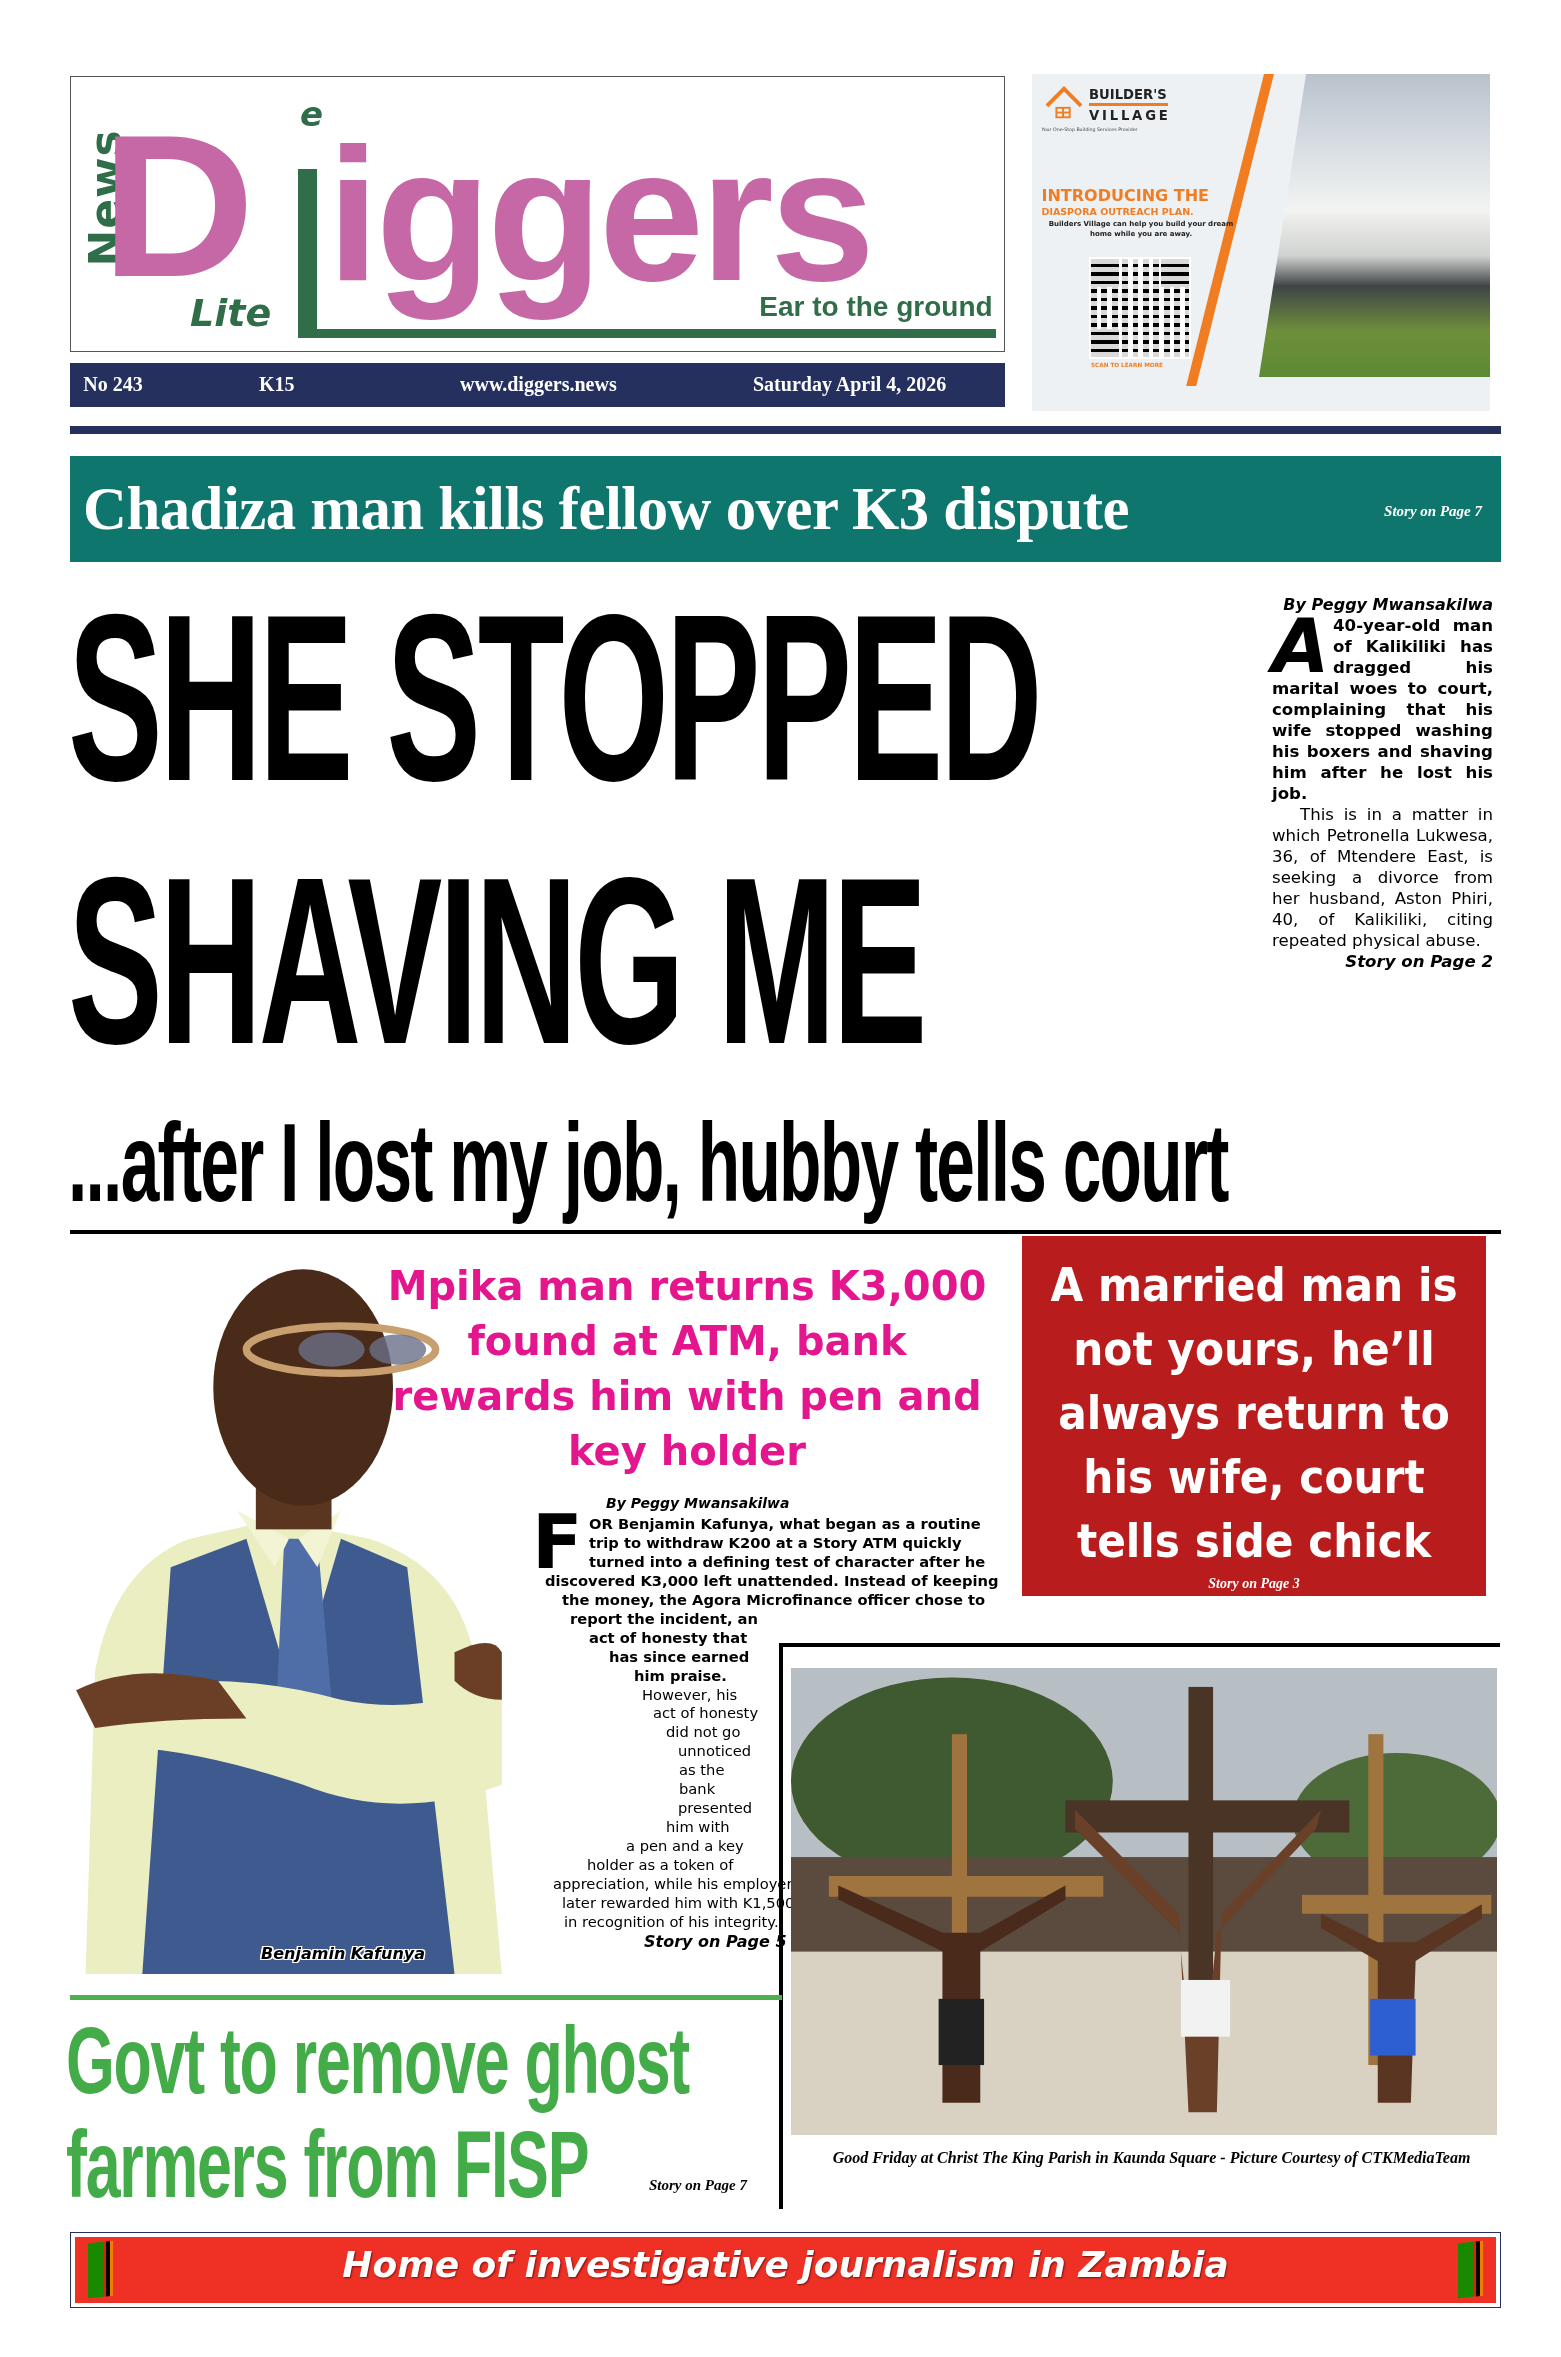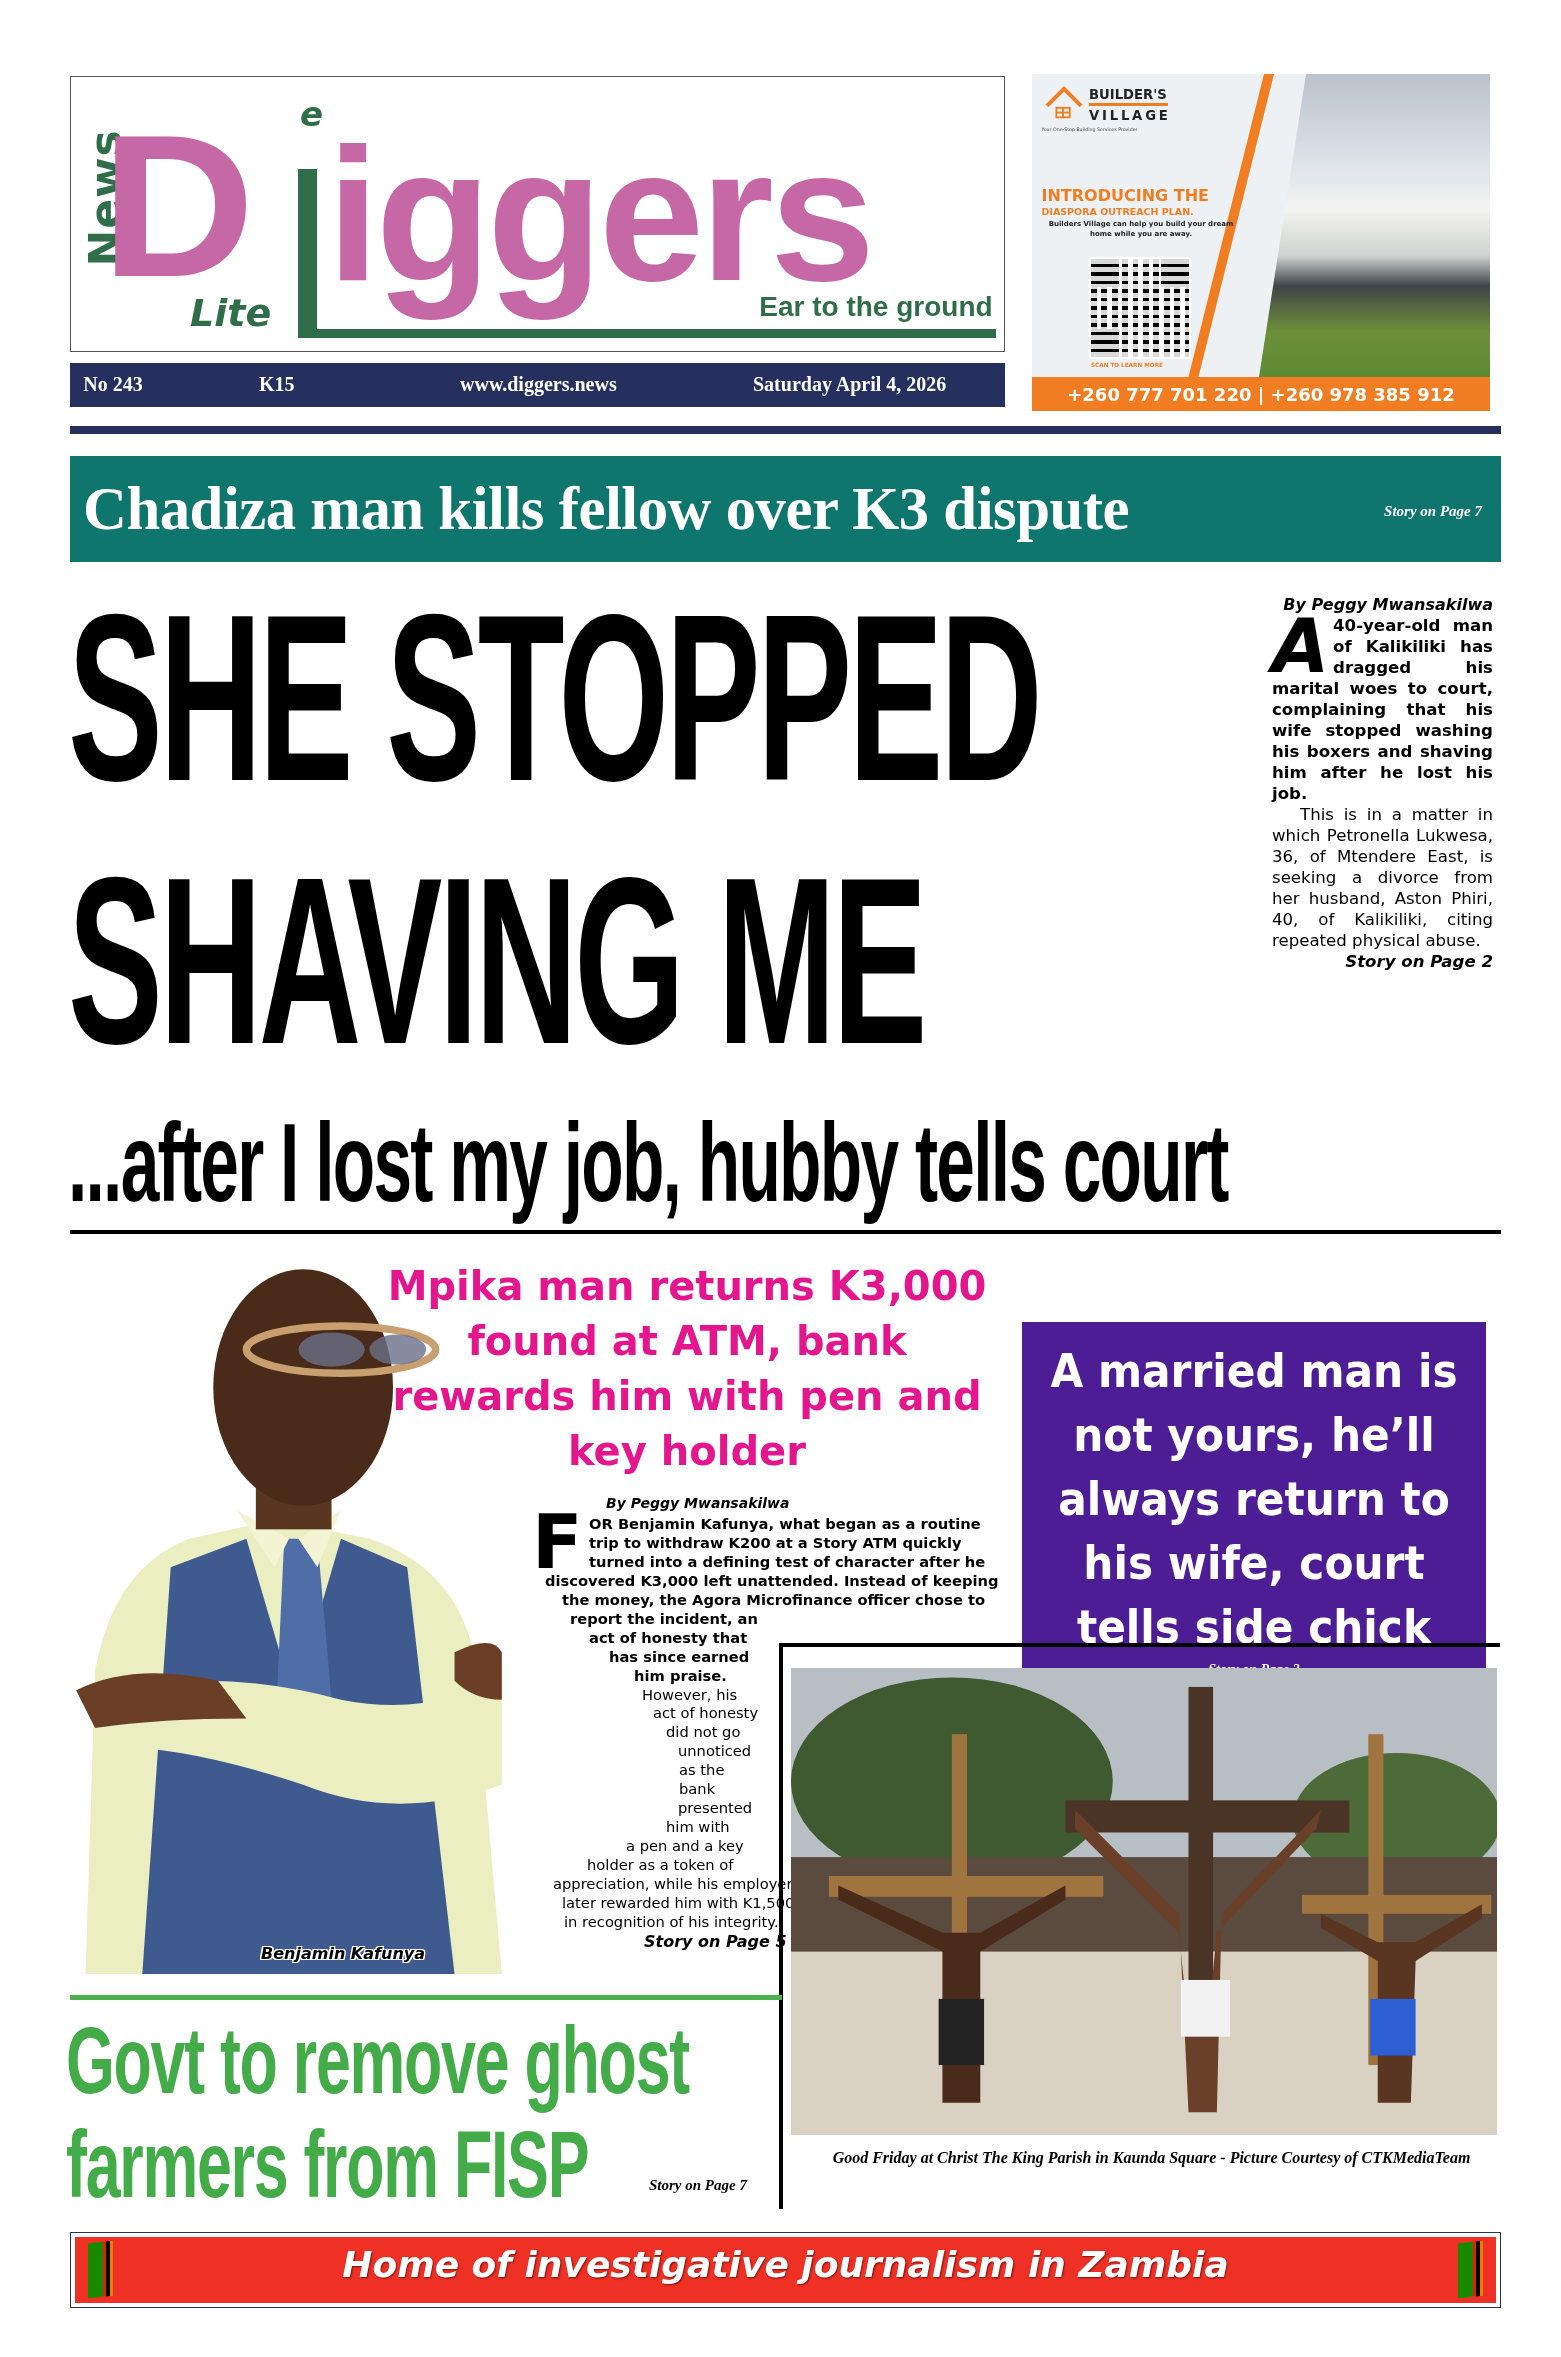--- a/index.html
+++ b/index.html
@@ -72,21 +72,21 @@
   .photo-man { left: 57px; top: 1255px; width: 445px; height: 719px; }
   .mpika-hl { left: 371px; top: 1259px; width: 632px; text-align: center; font-family: "DejaVu Sans", sans-serif; font-weight: bold; font-size: 40px; line-height: 55px; color: #e4168e; }
   .mpika-by { left: 606px; top: 1495px; font-family: "DejaVu Sans", sans-serif; font-style: italic; font-weight: bold; font-size: 14px; }
   .mpika-drop { left: 532px; top: 1505px; font-family: "DejaVu Sans", sans-serif; font-weight: bold; font-size: 74px; line-height: 1; }
   .mpika-text { font-family: "DejaVu Sans", sans-serif; font-size: 14.7px; line-height: 19px; white-space: nowrap; }
   .mpika-text.bold { font-weight: bold; }
   .caption-man { left: 261px; top: 1944px; font-family: "DejaVu Sans", sans-serif; font-style: italic; font-weight: bold; font-size: 16px; color: #000; text-shadow: -1.4px -1.4px 0 #fff, 1.4px -1.4px 0 #fff, -1.4px 1.4px 0 #fff, 1.4px 1.4px 0 #fff; }
   .mpika-more { left: 644px; top: 1953px; font-family: "DejaVu Sans", sans-serif; font-style: italic; font-weight: bold; font-size: 16px; }
 
   
-  .bluebox { left: 1022px; top: 1322px; width: 464px; height: 360px; background: #4c1d95; }
+  .bluebox { left: 1022px; top: 1236px; width: 464px; height: 360px; background: #b91c1c; }
   .bluebox .hl { position: absolute; left: 0; top: 17px; width: 100%; text-align: center; font-family: "DejaVu Sans", sans-serif; font-weight: bold; font-size: 47px; line-height: 64px; color: #fff; transform: scaleX(0.9); }
   .bluebox .sp { position: absolute; left: 0; bottom: 3.8px; width: 100%; text-align: center; font-family: "Liberation Serif", serif; font-style: italic; font-weight: bold; font-size: 14px; color: #fff; }
 
   
   .photobox { left: 779px; top: 1643px; width: 721px; height: 566px; border-left: 4.7px solid #000; border-top: 4.7px solid #000; }
   .photo-good { position: absolute; left: 7.6px; top: 21px; width: 706px; height: 467px; overflow: hidden; background: linear-gradient(180deg,#9aa3a8 0%,#c2c7c9 20%,#4a6a3a 32%,#7a8a55 48%,#5a4a3a 60%,#d8d0c0 80%,#e6ded0 100%); }
   .photo-caption { position: absolute; left: 0; top: 500px; width: 100%; text-align: center; font-family: "Liberation Serif", serif; font-style: italic; font-weight: bold; font-size: 16px; line-height: 21px; padding-left: 20px; }
 
   
   .green-rule { left: 70px; top: 1995px; width: 712px; height: 4.7px; background: #4db04f; }
@@ -133,21 +133,20 @@
   </svg>
   <div class="ad-brand1">BUILDER'S</div>
   <div class="ad-brandbar"></div>
   <div class="ad-brand2">VILLAGE</div>
   <div class="ad-slogan">Your One-Stop Building Services Provider</div>
   <div class="ad-intro">INTRODUCING THE</div>
   <div class="ad-plan">DIASPORA OUTREACH PLAN.</div>
   <div class="ad-desc">Builders Village can help you build your dream home while you are away.</div>
   <div class="ad-qr"></div>
   <div class="ad-scan">SCAN TO LEARN MORE</div>
-  <div class="ad-phones">+260 777 701 220 | +260 978 385 912</div>
 </div>
 
 <div class="abs rule-navy"></div>
 
 <div class="abs redbanner">
   <div class="hl">Chadiza man kills fellow over K3 dispute</div>
   <div class="sp">Story on Page 7</div>
 </div>
 
 <div class="abs main-hl main-hl1">SHE STOPPED</div>

